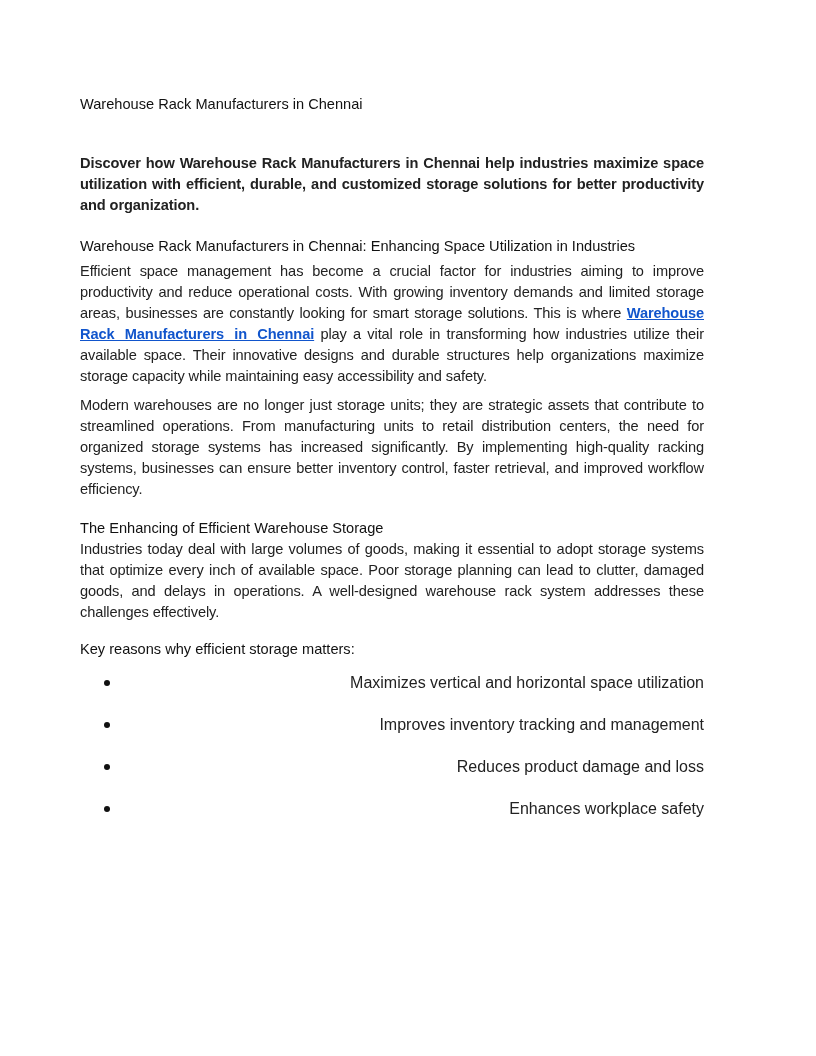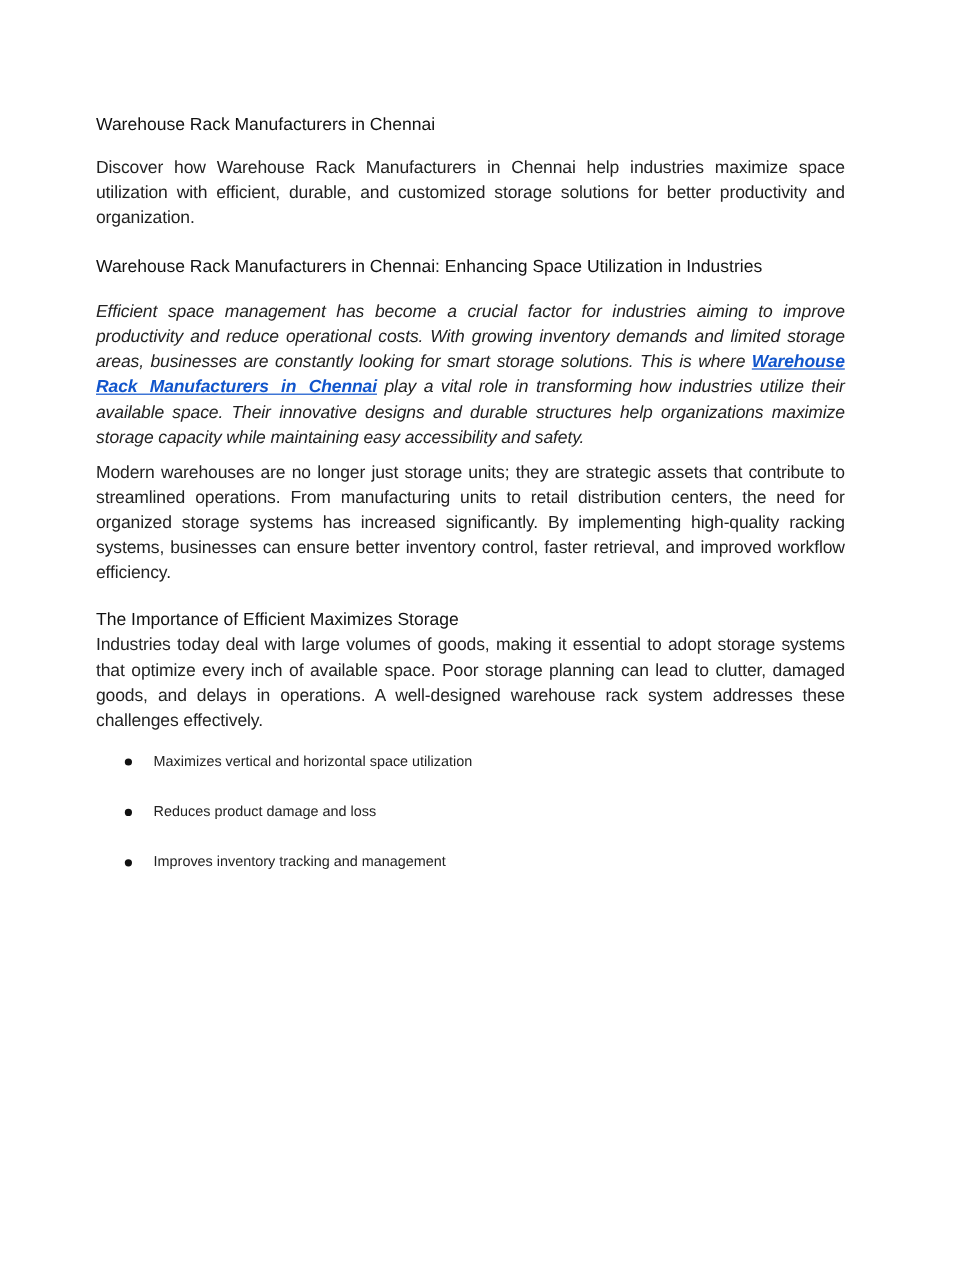--- a/index.html
+++ b/index.html
@@ -37,40 +37,41 @@
       letter-spacing: -0.1px;
     }
     .link {
       color: #1155cc;
       font-weight: bold;
       text-decoration: underline;
       word-spacing: 4px;
     }
     .h1 { margin-top: 0; }
     .h2 { margin-top: 21px; }
-    .p-intro { margin-top: 15px; }
+    .p-intro { margin-top: 38px; font-weight: bold; }
     .h3 { margin-top: 20px; }
-    .p1 { margin-top: 16px; font-style: italic; }
+    .p1 { margin-top: 4px; }
     .p2 { margin-top: 8px; }
     .h4 { margin-top: 18px; }
     .p3 { }
     .h5 { margin-top: 16px; }
 
     .bullet-list {
       list-style: none;
       margin: 12px 0 0 0;
       padding: 0;
     }
     .bullet-item {
       position: relative;
-      font-size: 12px;
+      font-size: 16px;
       line-height: 21px;
       padding-left: 48px;
       margin-bottom: 21px;
       color: #222222;
+      text-align: right;
     }
     .bullet-dot {
       position: absolute;
       left: 24px;
       top: 8px;
       width: 6px;
       height: 6px;
       border-radius: 50%;
       background: #111111;
     }
@@ -79,30 +80,35 @@
 <body>
 
 <div class="page">
   <p class="heading h1">Warehouse Rack Manufacturers in Chennai</p>
   <p class="para p-intro">Discover how Warehouse Rack Manufacturers in Chennai help industries maximize space utilization with efficient, durable, and customized storage solutions for better productivity and organization.</p>
 
   <p class="heading h3">Warehouse Rack Manufacturers in Chennai: Enhancing Space Utilization in Industries</p>
   <p class="para p1"><span>Efficient space management has become a crucial factor for industries aiming to improve productivity and reduce operational costs. With growing inventory demands and limited storage areas, businesses are constantly looking for smart storage solutions. This is where </span><a class="link" href="#">Warehouse Rack Manufacturers in Chennai</a><span> play a vital role in transforming how industries utilize their available space. Their innovative designs and durable structures help organizations maximize storage capacity while maintaining easy accessibility and safety.</span></p>
   <p class="para p2">Modern warehouses are no longer just storage units; they are strategic assets that contribute to streamlined operations. From manufacturing units to retail distribution centers, the need for organized storage systems has increased significantly. By implementing high-quality racking systems, businesses can ensure better inventory control, faster retrieval, and improved workflow efficiency.</p>
 
-  <p class="heading h4">The Importance of Efficient Maximizes Storage</p>
+  <p class="heading h4">The Enhancing of Efficient Warehouse Storage</p>
   <p class="para p3">Industries today deal with large volumes of goods, making it essential to adopt storage systems that optimize every inch of available space. Poor storage planning can lead to clutter, damaged goods, and delays in operations. A well-designed warehouse rack system addresses these challenges effectively.</p>
+  <p class="heading h5">Key reasons why efficient storage matters:</p>
 
   <ul class="bullet-list">
     <li class="bullet-item">
       <span class="bullet-dot"></span>
       <span>Maximizes vertical and horizontal space utilization</span>
     </li>
     <li class="bullet-item">
       <span class="bullet-dot"></span>
+      <span>Improves inventory tracking and management</span>
+    </li>
+    <li class="bullet-item">
+      <span class="bullet-dot"></span>
       <span>Reduces product damage and loss</span>
     </li>
     <li class="bullet-item">
       <span class="bullet-dot"></span>
-      <span>Improves inventory tracking and management</span>
+      <span>Enhances workplace safety</span>
     </li>
   </ul>
 </div>
 
 </body></html>

